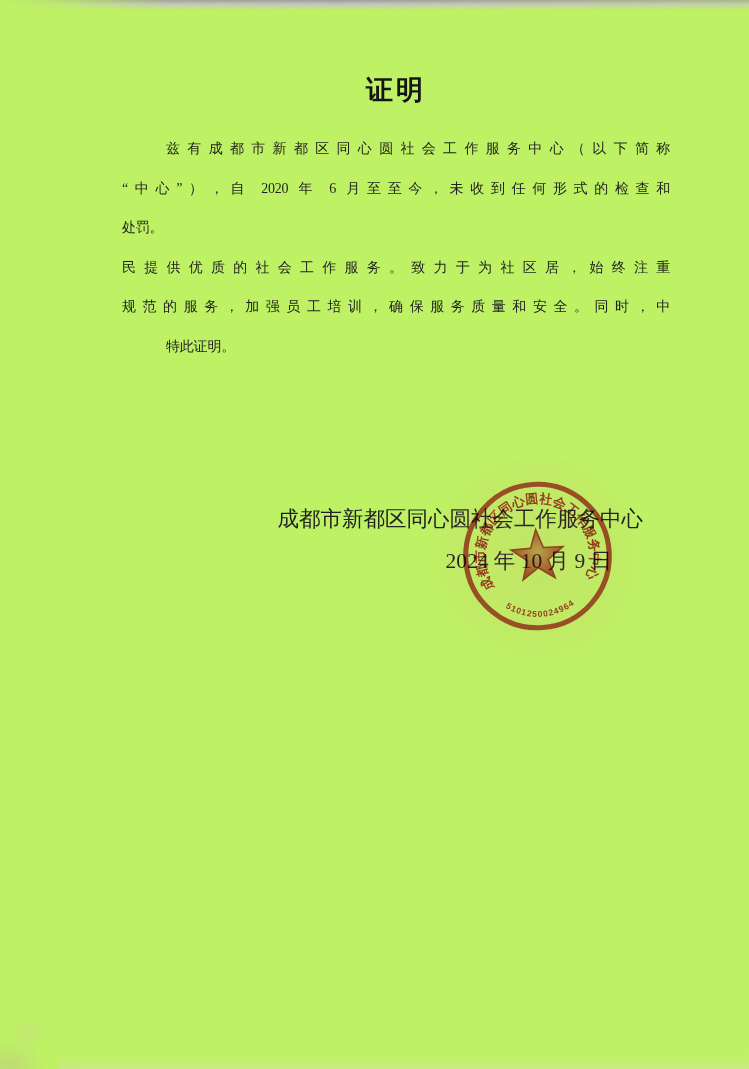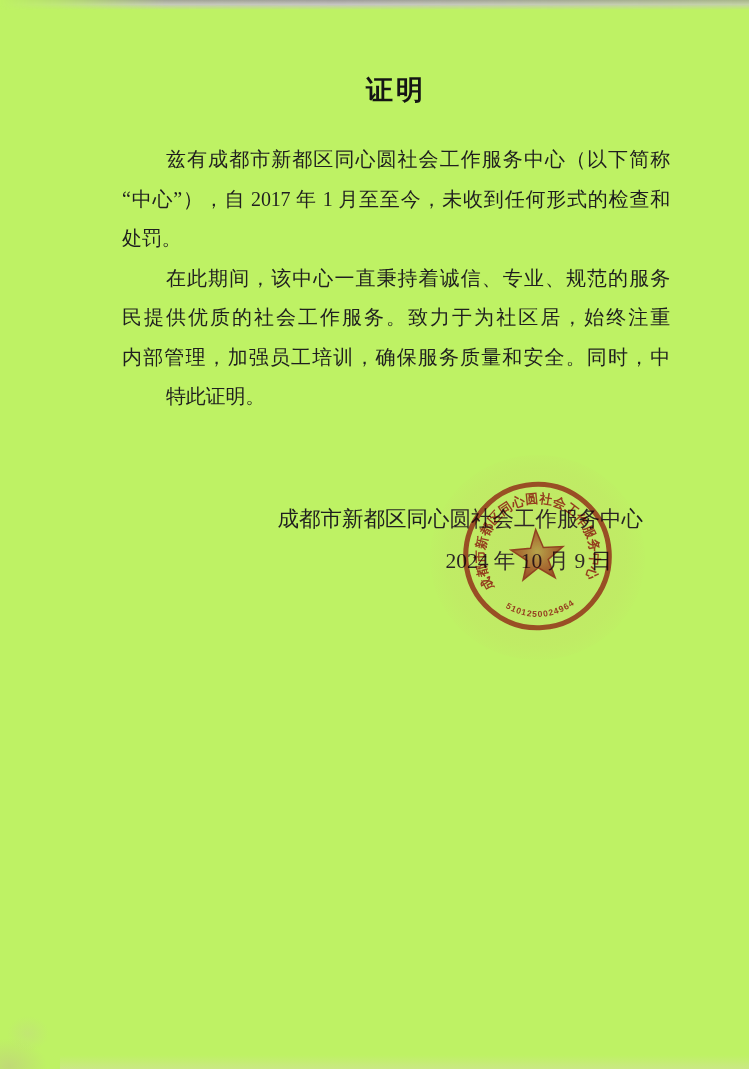--- a/index.html
+++ b/index.html
@@ -27,22 +27,22 @@
   .scan-strip-bottom{
     position:absolute;left:60px;right:0;bottom:0;height:14px;
     background:linear-gradient(0deg,rgba(226,214,194,.35),rgba(226,214,194,0));
   }
   .doc-title{
     position:absolute;top:72px;left:122px;width:548px;
     text-align:center;font-size:27px;font-weight:bold;letter-spacing:3px;
     color:#141414;
   }
   .doc-body{
-    position:absolute;top:140px;left:122px;width:548px;
-    font-size:20px;letter-spacing:-.2px;
+    position:absolute;top:129px;left:122px;width:548px;
+    font-size:14px;letter-spacing:-.2px;
   }
   .bline{
     height:39.5px;line-height:39.5px;white-space:nowrap;
     text-align:justify;text-align-last:justify;
   }
   .bline.plain{text-align:right;text-align-last:left;}
   .bline.ind{text-indent:44px;}
   .sign-block{position:absolute;top:498px;left:0;right:0;font-size:21.5px;}
   .sig-line{height:42px;line-height:42px;text-align:right;padding-right:106px;}
   .date-line{height:42px;line-height:42px;text-align:right;padding-right:137px;}
@@ -61,25 +61,24 @@
 <body>
 
 <div class="page">
 
   <div class="scan-edge-top"></div>
 
   <div class="doc-title">证明</div>
 
   <div class="doc-body">
     <div class="bline ind">兹有成都市新都区同心圆社会工作服务中心（以下简称</div>
-    <div class="bline">“中心”），自 2017 年 1 月至至今，未收到任何形式的检查和</div>
+    <div class="bline">“中心”），自 2020 年 6 月至至今，未收到任何形式的检查和</div>
     <div class="bline plain">处罚。</div>
-    <div class="bline ind">在此期间，该中心一直秉持着诚信、专业、规范的服务</div>
     <div class="bline">民提供优质的社会工作服务。致力于为社区居，始终注重</div>
-    <div class="bline">内部管理，加强员工培训，确保服务质量和安全。同时，中</div>
+    <div class="bline">规范的服务，加强员工培训，确保服务质量和安全。同时，中</div>
     <div class="bline plain ind">特此证明。</div>
   </div>
 
   <div class="sign-block">
     <div class="sig-line">成都市新都区同心圆社会工作服务中心</div>
     <div class="date-line">2024 年 10 月 9 日</div>
   </div>
 
   <div class="stamp-halo"></div>
 

